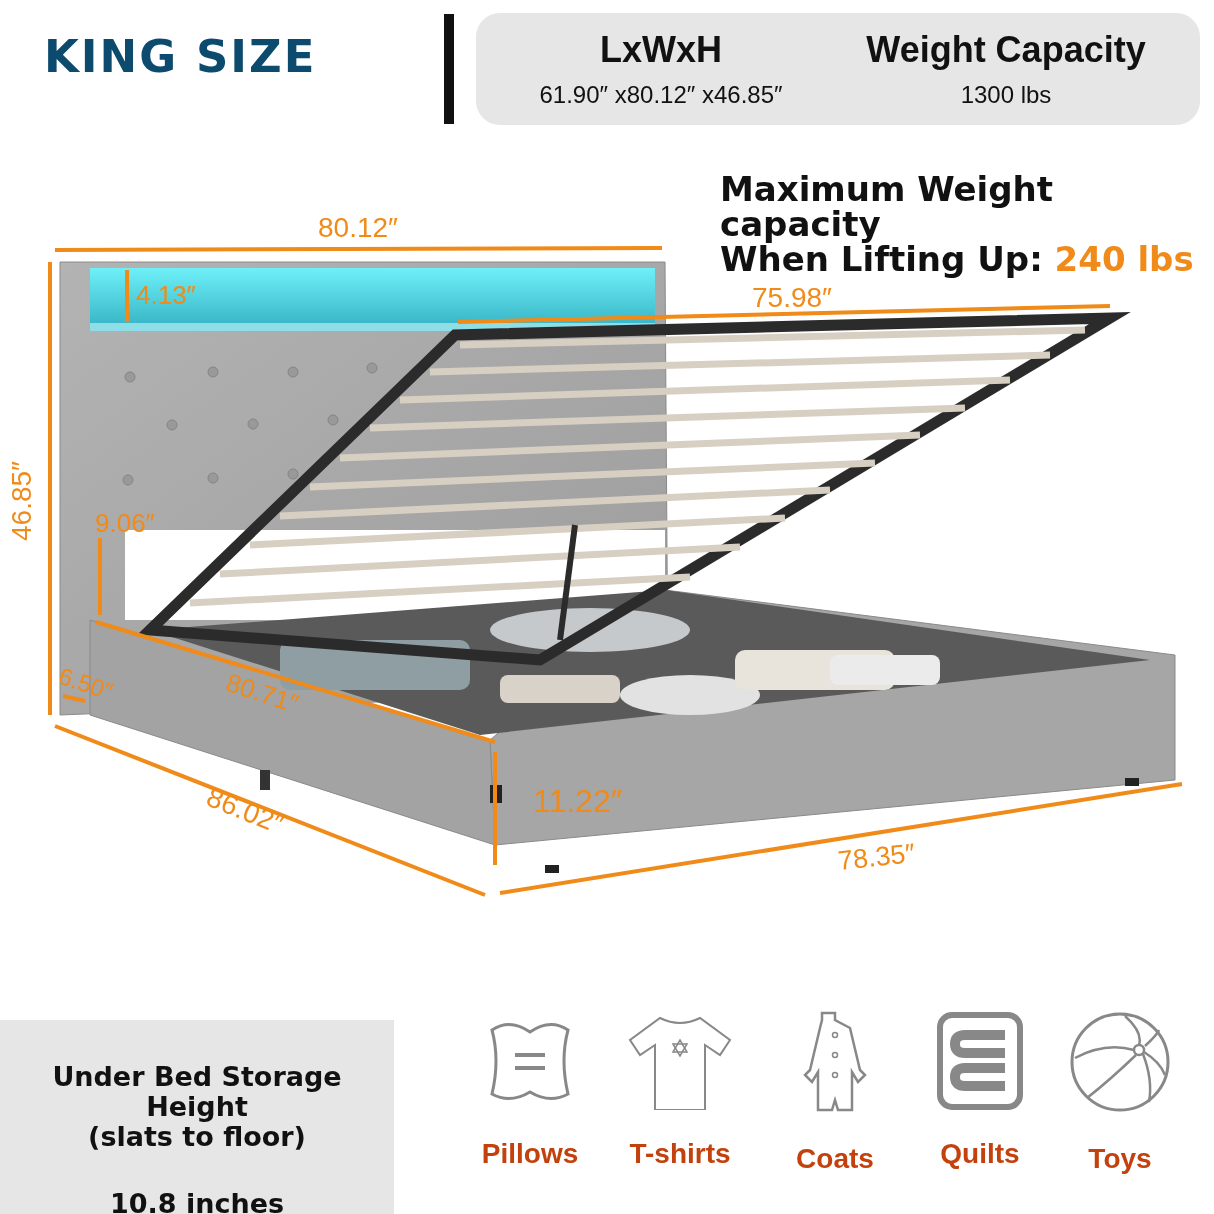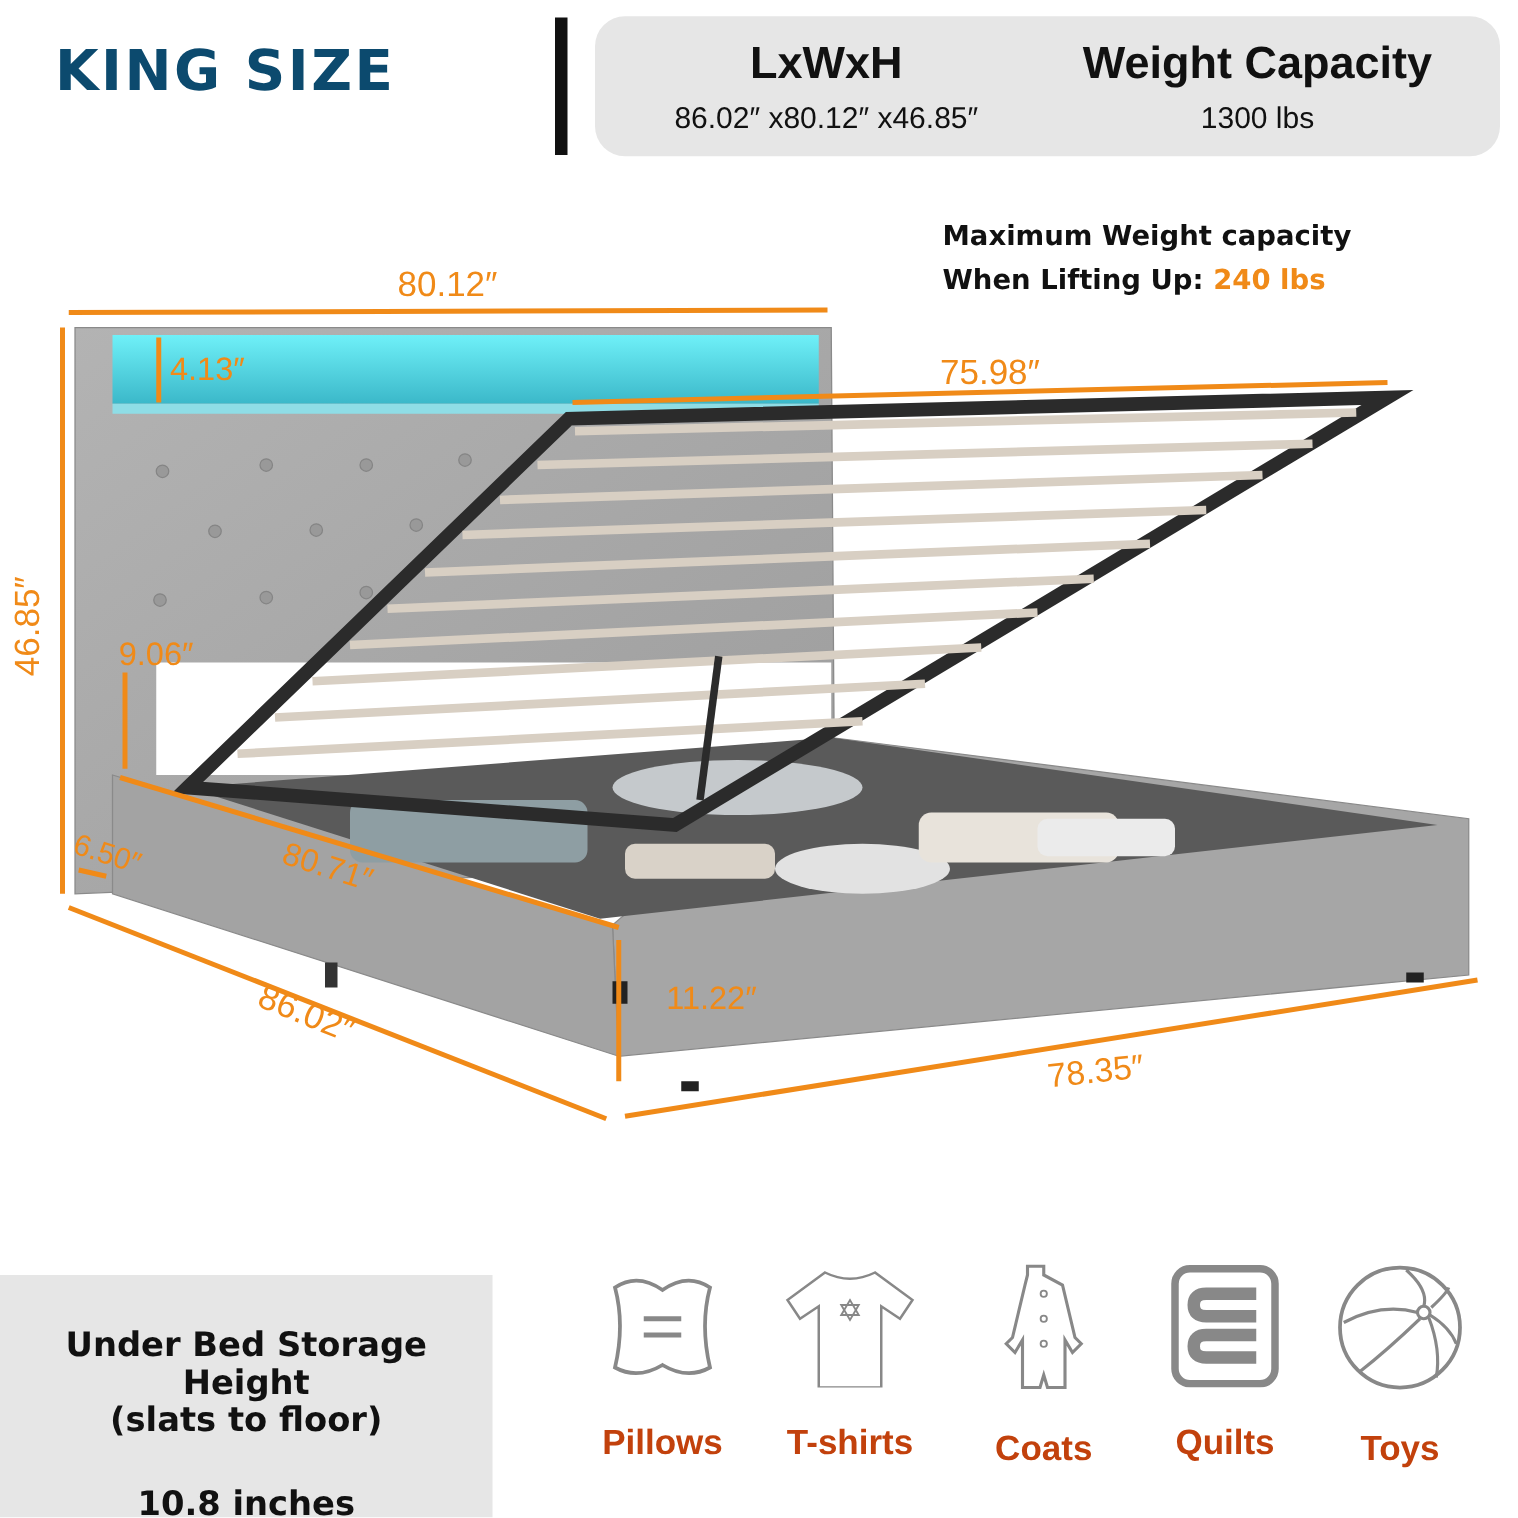--- a/index.html
+++ b/index.html
@@ -9,21 +9,21 @@
   .title { position:absolute; left:44px; top:30px; font-size:45px; font-weight:bold; letter-spacing:2px; color:#0c4a6e; }
   .title-divider { position:absolute; left:444px; top:14px; width:10px; height:110px; background:#111; }
 
   .spec-box { position:absolute; left:476px; top:13px; width:724px; height:112px; background:#e6e6e6; border-radius:24px; }
   .spec-col { position:absolute; top:0; text-align:center; }
   .spec-col .head { font-size:36px; font-weight:bold; margin-top:16px; color:#111; font-family:"Liberation Sans", sans-serif; }
   .spec-col .val { font-size:24px; margin-top:10px; color:#111; font-family:"Liberation Sans", sans-serif; }
   .spec-dim { left:20px; width:330px; }
   .spec-weight { left:360px; width:340px; }
 
-  .lift-note { position:absolute; left:754px; top:172px; font-size:22px; font-weight:bold; line-height:35px; color:#111; }
+  .lift-note { position:absolute; left:720px; top:172px; font-size:34px; font-weight:bold; line-height:35px; color:#111; }
   .lift-note .orange { color:#f08a18; }
 
   .diagram { position:absolute; left:0; top:130px; width:966px; height:880px; }
   .dim-label { position:absolute; color:#f08a18; font-family:"Liberation Sans", sans-serif; font-size:28px; white-space:nowrap; }
 
   .storage-box { position:absolute; left:0; top:1020px; width:394px; height:194px; background:#e6e6e6; text-align:center; }
   .storage-box .h { font-size:27px; font-weight:bold; line-height:30px; margin-top:42px; color:#111; }
   .storage-box .v { font-size:27px; font-weight:bold; margin-top:36px; color:#111; }
 
   .items { position:absolute; left:460px; top:1010px; width:750px; height:190px; }
@@ -33,21 +33,21 @@
 </style>
 </head>
 <body>
 
 <div class="title">KING SIZE</div>
 <div class="title-divider"></div>
 
 <div class="spec-box">
   <div class="spec-col spec-dim">
     <div class="head">LxWxH</div>
-    <div class="val">86.02″  x80.12″  x46.85″</div>
+    <div class="val">61.90″  x80.12″  x46.85″</div>
   </div>
   <div class="spec-col spec-weight">
     <div class="head">Weight Capacity</div>
     <div class="val">1300 lbs</div>
   </div>
 </div>
 
 <div class="lift-note">
   <div>Maximum Weight capacity</div>
   <div><span>When Lifting Up: </span><span class="orange">240 lbs</span></div>
@@ -130,21 +130,21 @@
   </svg>
 
   <div class="dim-label" style="left:318px;top:82px;">80.12″</div>
   <div class="dim-label" style="left:136px;top:150px;font-size:26px;">4.13″</div>
   <div class="dim-label" style="left:752px;top:152px;">75.98″</div>
   <div class="dim-label" style="left:-18px;top:355px;transform:rotate(-90deg);">46.85″</div>
   <div class="dim-label" style="left:95px;top:378px;font-size:26px;">9.06″</div>
   <div class="dim-label" style="left:58px;top:540px;font-size:24px;transform:rotate(18deg);">6.50″</div>
   <div class="dim-label" style="left:225px;top:548px;font-size:26px;transform:rotate(18deg);">80.71″</div>
   <div class="dim-label" style="left:205px;top:665px;transform:rotate(22deg);">86.02″</div>
-  <div class="dim-label" style="left:533px;top:653px;font-size:26px;">11.22″</div>
+  <div class="dim-label" style="left:533px;top:653px;font-size:32px;">11.22″</div>
   <div class="dim-label" style="left:838px;top:712px;font-size:27px;transform:rotate(-6deg);">78.35″</div>
 </div>
 
 <div class="storage-box">
   <div class="h">Under Bed Storage Height</div>
   <div class="h" style="margin-top:0;">(slats to floor)</div>
   <div class="v">10.8 inches</div>
 </div>
 
 <div class="items">

